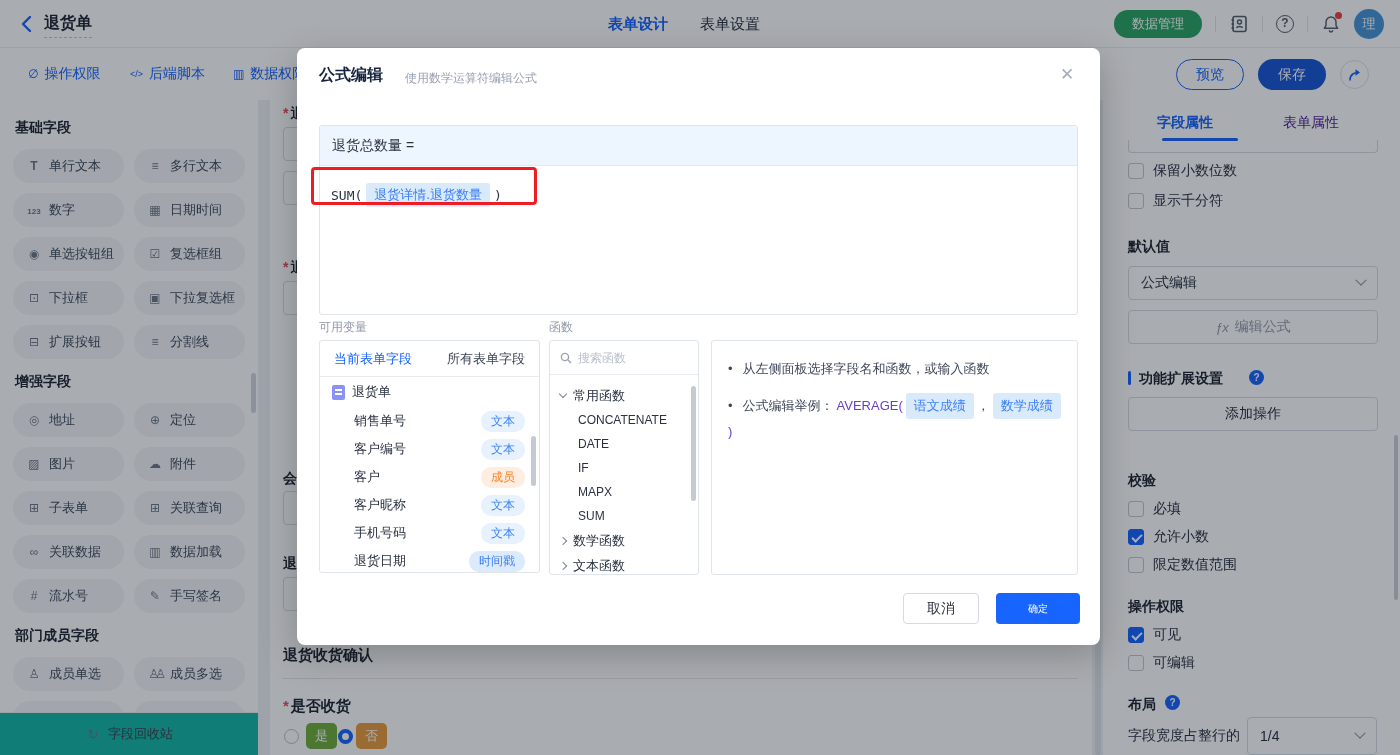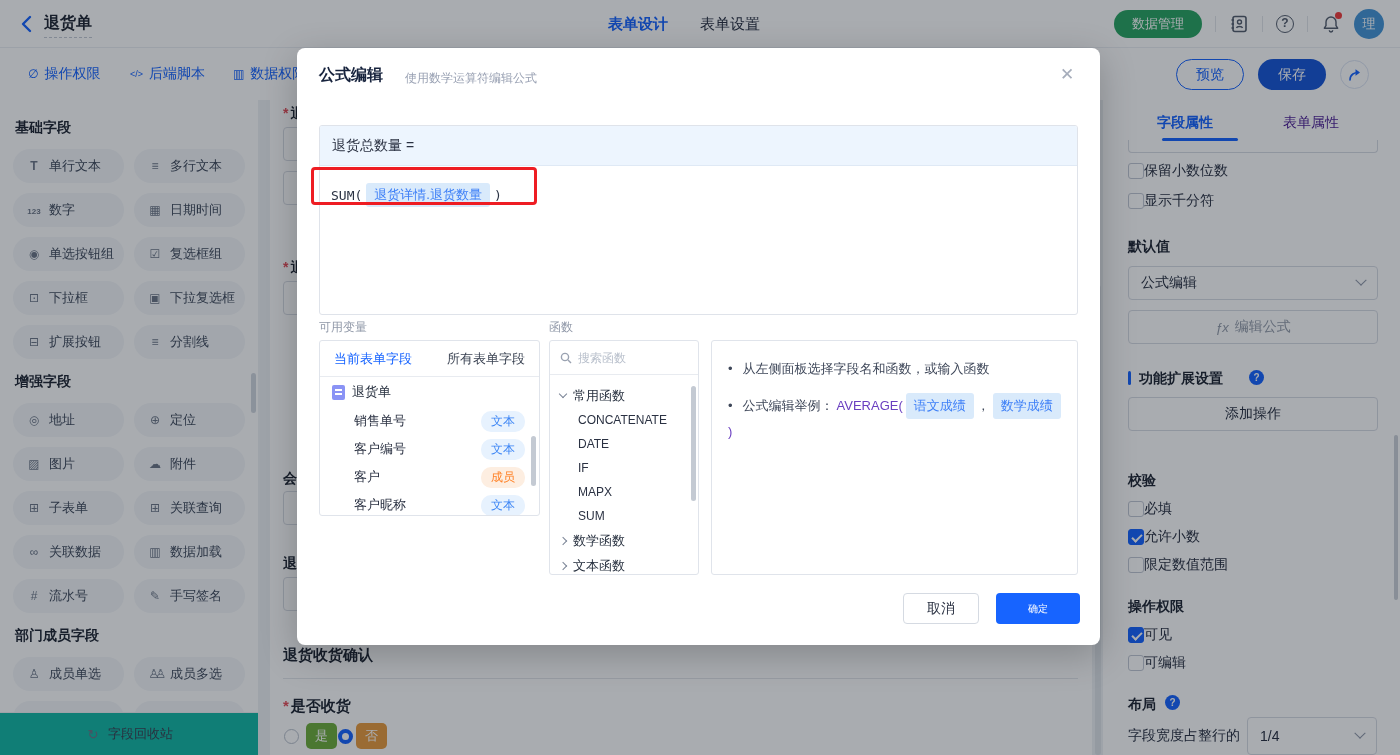--- a/index.html
+++ b/index.html
@@ -59,21 +59,21 @@
   .opt-pill { position:absolute; top:723px; height:26px; padding:0 9px; border-radius:5px; color:#fff; font-size:13px; display:flex; align-items:center; }
   .opt-yes { background:#6fae3d; } .opt-no { background:#e89c3f; }
   .canvas-scroll { position:absolute; left:1095px; top:285px; width:6px; height:470px; border-radius:3px; background:#dfe3e9; }
 
   
   .props { position:absolute; left:1103px; top:100px; width:297px; height:655px; background:#fff; }
   .ptab { position:absolute; top:14px; font-size:14px; color:#4c1d95; cursor:pointer; }
   .ptab.active { color:#1764ff; font-weight:600; }
   .ptab-line { position:absolute; left:59px; top:38px; width:76px; height:3px; border-radius:2px; background:#1764ff; }
   .cropped-input { position:absolute; left:25px; top:40px; width:250px; height:13px; border:1px solid #d8dce4; border-top:none; border-radius:0 0 4px 4px; }
-  .cbrow { position:absolute; left:25px; display:flex; align-items:center; font-size:14px; color:#2a3142; cursor:pointer; }
+  .cbrow { position:absolute; left:25px; display:flex; align-items:center; gap:9px; font-size:14px; color:#2a3142; cursor:pointer; }
   .cb { width:16px; height:16px; border:1.5px solid #c2c8d4; border-radius:3px; background:#fff; flex:none; position:relative; }
   .cb.checked { background:#1764ff; border-color:#1764ff; }
   .cb.checked::after { content:""; position:absolute; left:5px; top:1.5px; width:4px; height:8px; border:solid #fff; border-width:0 2px 2px 0; transform:rotate(45deg); }
   .p-title { position:absolute; left:25px; font-size:14px; font-weight:700; color:#1f2633; }
   .p-select { position:absolute; left:25px; width:250px; height:34px; border:1px solid #d8dce4; border-radius:4px; background:#fff; font-size:14px; color:#2a3142; display:flex; align-items:center; padding:0 12px; justify-content:space-between; cursor:pointer; }
   .chev { width:8px; height:8px; border-right:1.6px solid #8f97a8; border-bottom:1.6px solid #8f97a8; transform:rotate(45deg) translate(-2px,-2px); }
   .p-btn { position:absolute; left:25px; width:250px; height:34px; border:1px solid #d8dce4; border-radius:4px; background:#fff; font-size:14px; display:flex; align-items:center; justify-content:center; gap:6px; cursor:pointer; }
   .fx::before { content:"ƒx"; font-style:italic; color:#959dab; font-size:13px; }
   .feat-bar { position:absolute; left:25px; width:3px; height:14px; background:#1764ff; border-radius:2px; }
   .qmark { width:15px; height:15px; border-radius:50%; background:#1764ff; color:#fff; font-size:10px; font-weight:700; text-align:center; line-height:15px; display:inline-block; }
@@ -87,21 +87,21 @@
   .m-title { position:absolute; left:22px; top:17px; font-size:16px; font-weight:700; color:#17233d; }
   .m-sub { position:absolute; left:108px; top:22px; font-size:12px; color:#99a1b3; }
   .m-close { position:absolute; left:760px; top:17px; width:20px; height:20px; cursor:pointer; color:#a6adbb; font-size:17px; line-height:20px; text-align:center; }
   .fbox { position:absolute; left:22px; top:77px; width:759px; height:190px; border:1px solid #dfe3ea; border-radius:3px; overflow:hidden; }
   .fbox-head { height:40px; background:#edf5fe; border-bottom:1px solid #dfe9f5; display:flex; align-items:center; padding-left:12px; font-size:14px; color:#2a3142; }
   .fbox-line { position:absolute; left:12px; top:58px; display:flex; align-items:center; gap:4px; }
   .func-txt { font-family:"DejaVu Sans Mono","Liberation Mono",monospace; font-size:13px; color:#2b3344; }
   .fpill { background:#d9eafb; color:#3d7ff7; font-size:13px; padding:3px 8px; border-radius:3px; cursor:pointer; }
   .red-anno { position:absolute; left:14px; top:119px; width:226px; height:38px; border:3px solid #ee1d23; border-radius:4px; pointer-events:none; }
   .m-lab { position:absolute; top:271px; font-size:12px; color:#9098a8; }
-  .vars { position:absolute; left:22px; top:292px; width:221px; height:176px; border:1px solid #e0e4eb; border-radius:3px; overflow:hidden; }
+  .vars { position:absolute; left:22px; top:292px; width:221px; height:233px; border:1px solid #e0e4eb; border-radius:3px; overflow:hidden; }
   .vtabs { height:36px; border-bottom:1px solid #e8ebf0; display:flex; align-items:center; justify-content:space-between; padding:0 14px; font-size:13px; }
   .vtab { cursor:pointer; color:#3c4454; }
   .vtab.active { color:#1764ff; }
   .vroot { height:30px; display:flex; align-items:center; gap:7px; padding-left:12px; font-size:13px; color:#27303f; cursor:pointer; }
   .doc { width:13px; height:15px; background:#8a93f5; border-radius:2px; position:relative; flex:none; }
   .doc::after { content:""; position:absolute; left:3px; top:4px; width:7px; height:2px; background:#fff; box-shadow:0 4px 0 #fff; }
   .vrow { height:28px; display:flex; align-items:center; padding:0 14px 0 34px; font-size:13px; color:#2a3142; justify-content:space-between; cursor:pointer; }
   .tag { font-size:12px; padding:2px 10px; border-radius:10px; flex:none; }
   .tag.text { color:#3d86f5; background:#e7f2fe; }
   .tag.member { color:#ff8126; background:#fdeee1; }

